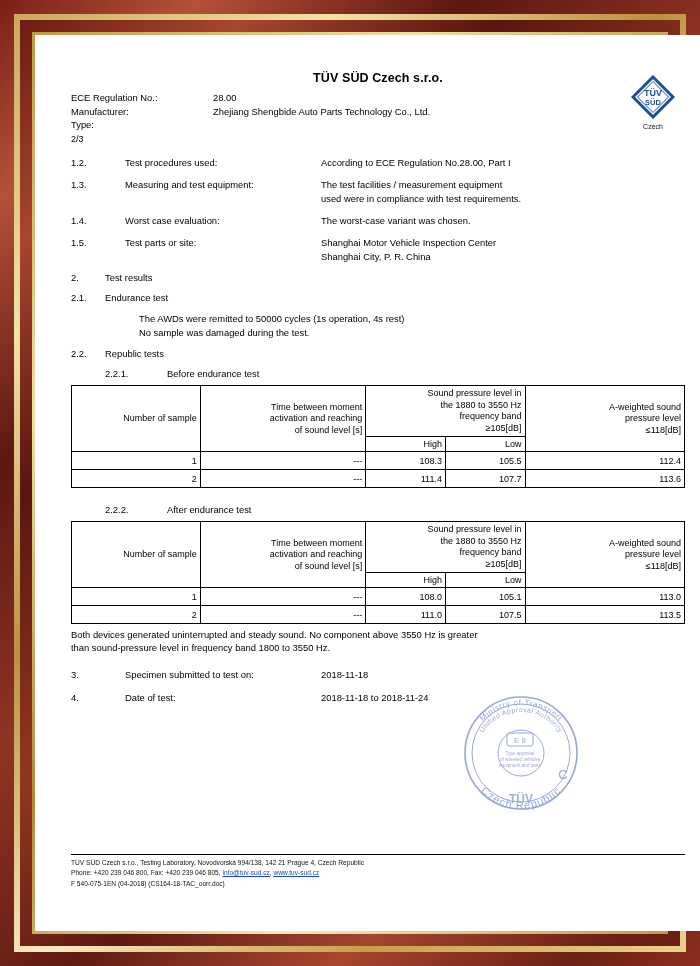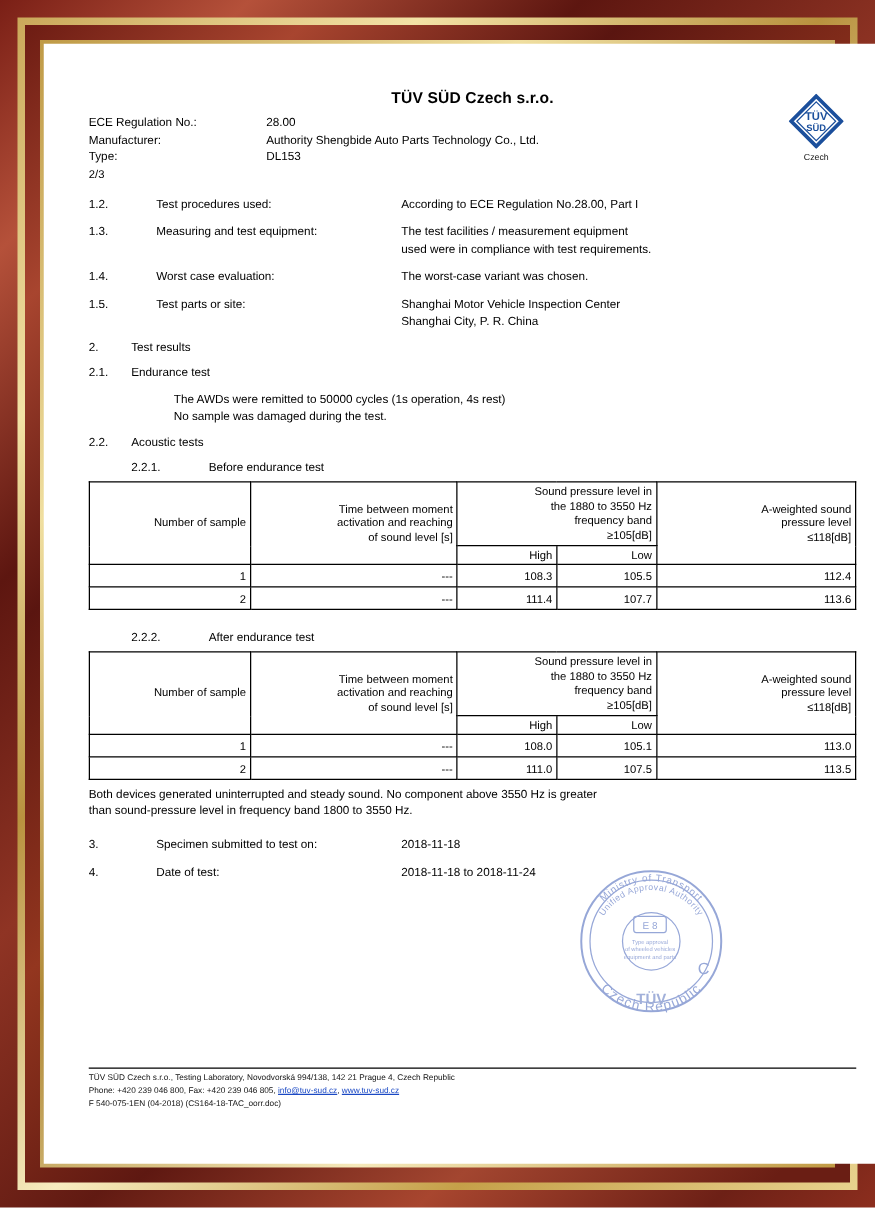--- a/index.html
+++ b/index.html
@@ -202,25 +202,24 @@
 
   <div class="doc-title">TÜV SÜD Czech s.r.o.</div>
 
   <div class="hdr">
     <div class="hdr-row">
       <div class="hdr-label">ECE Regulation No.:</div>
       <div class="hdr-val">28.00</div>
     </div>
     <div class="hdr-row">
       <div class="hdr-label">Manufacturer:</div>
-      <div class="hdr-val">Authority Shengbide Auto Parts Technology Co., Ltd.</div>
+      <div class="hdr-val">Zhejiang Shengbide Auto Parts Technology Co., Ltd.</div>
     </div>
     <div class="hdr-row">
       <div class="hdr-label">Type:</div>
-      <div class="hdr-val">DL153</div>
     </div>
 
     <div class="tuv-logo">
       <div class="tuv-badge">
         <svg width="44" height="44" viewBox="0 0 44 44">
           <path d="M22 2 L42 22 L22 42 L2 22 Z" fill="#ffffff" stroke="#1b4f9c" stroke-width="3"></path>
           <path d="M22 6.5 L37.5 22 L22 37.5 L6.5 22 Z" fill="#ffffff" stroke="#1b4f9c" stroke-width="1"></path>
           <text x="22" y="21" text-anchor="middle" font-family="Liberation Sans, sans-serif" font-size="9" font-weight="bold" fill="#1b4f9c">TÜV</text>
           <text x="22" y="30" text-anchor="middle" font-family="Liberation Sans, sans-serif" font-size="7.5" font-weight="bold" fill="#1b4f9c">SÜD</text>
         </svg>
@@ -275,21 +274,21 @@
   <div class="sec-heading">
     <div class="sec-num">2.1.</div>
     <div>Endurance test</div>
   </div>
 
   <div class="para" style="white-space:pre">The AWDs were remitted to 50000 cycles (1s operation, 4s rest)
 No sample was damaged during the test.</div>
 
   <div class="sec-heading">
     <div class="sec-num">2.2.</div>
-    <div>Acoustic tests</div>
+    <div>Republic tests</div>
   </div>
 
   <div class="sub-heading">
     <div class="sub-num">2.2.1.</div>
     <div>Before endurance test</div>
   </div>
 
   <table class="acoustic">
     <tbody>
         <tr>

